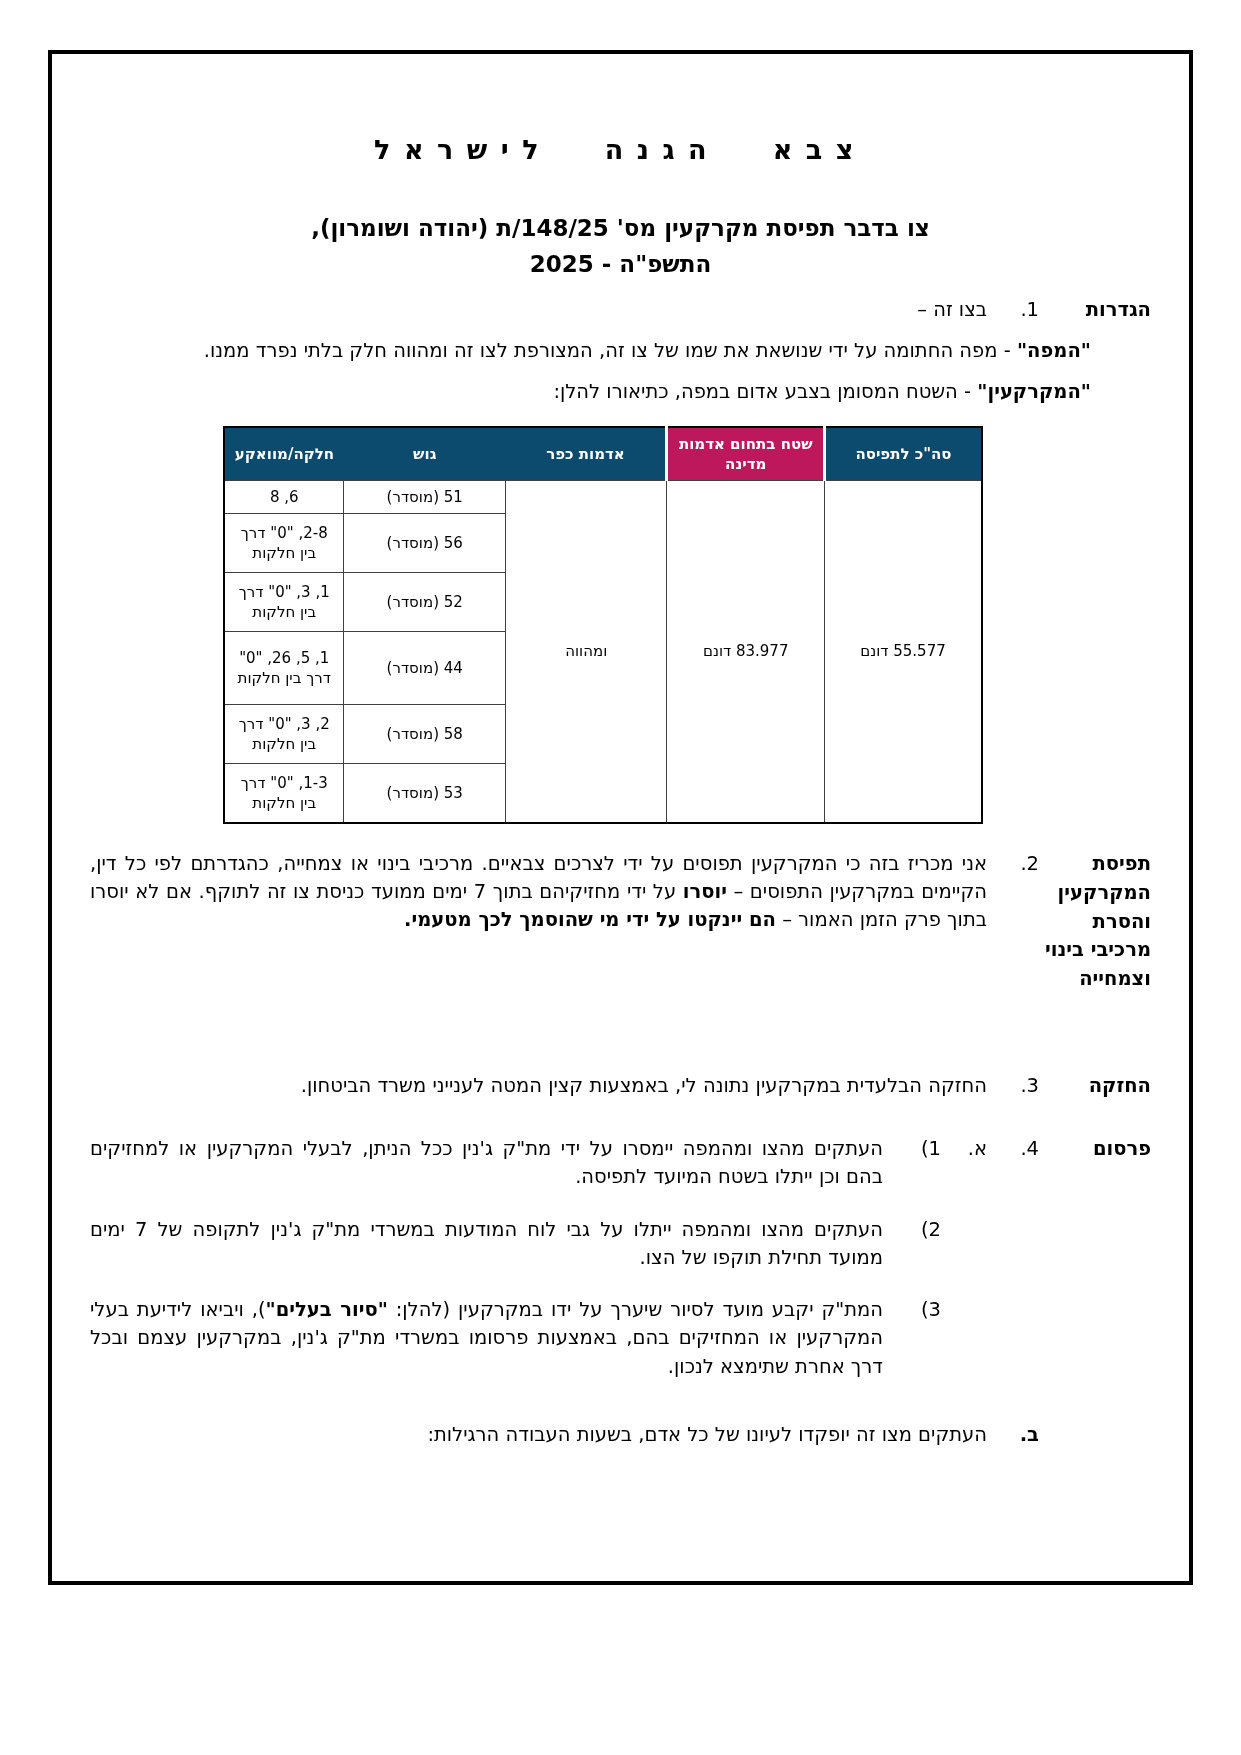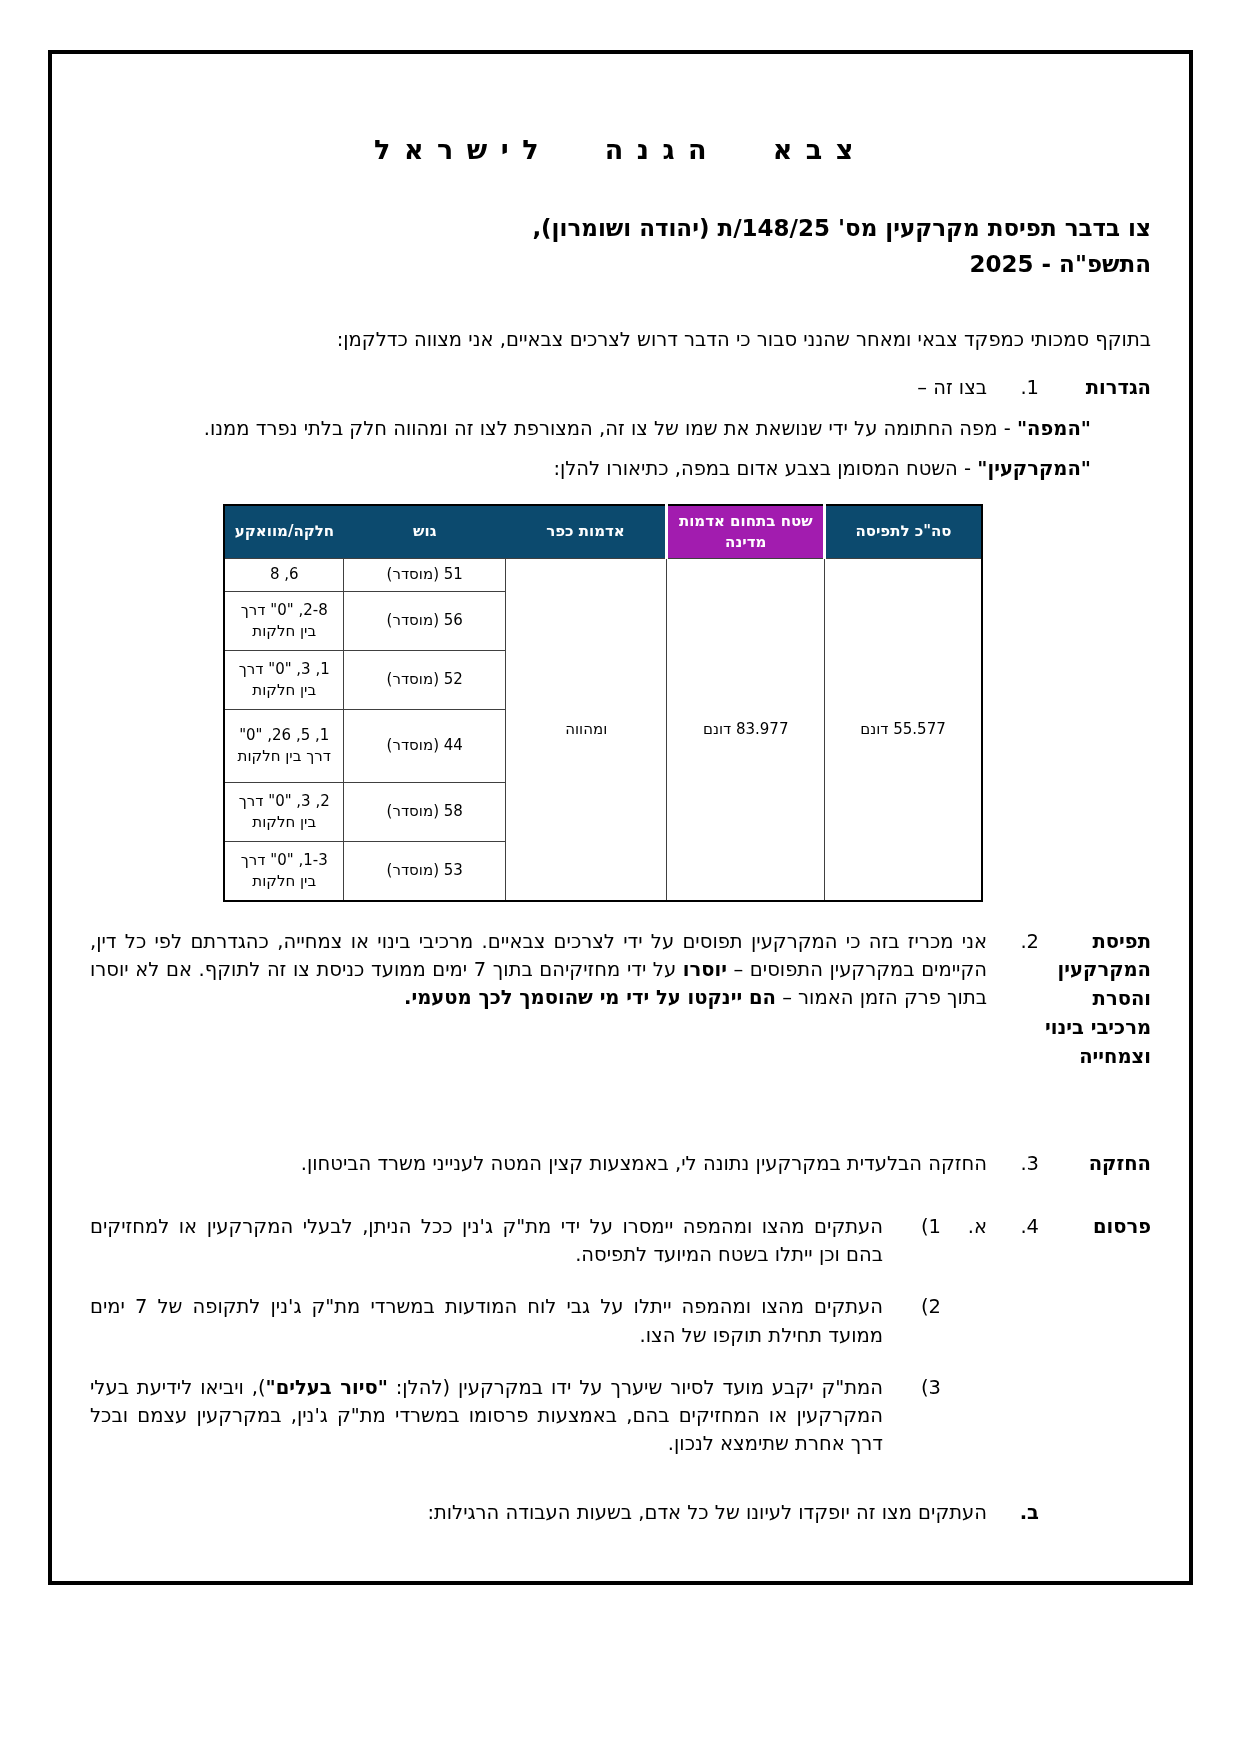--- a/index.html
+++ b/index.html
@@ -2,33 +2,33 @@
 <html lang="he"><head>
 <meta charset="utf-8">
 <style>
   html,body{margin:0;padding:0;background:#fff;}
   .page{position:relative;width:1241px;height:1635px;background:#fff;overflow:hidden;
         font-family:"DejaVu Sans",sans-serif;color:#000;}
   .frame{position:absolute;top:50px;left:48px;right:48px;bottom:50px;border:4px solid #000;}
   .content{position:absolute;top:54px;left:52px;right:52px;bottom:54px;direction:rtl;
            padding:76px 38px 0 38px;font-size:19.5px;line-height:1.45;}
   .army-title{text-align:center;font-weight:bold;font-size:27px;letter-spacing:0.5em;word-spacing:1.1em;}
-  .order-title{margin-top:42px;text-align:right;font-weight:bold;font-size:23px;line-height:1.55;}
+  .order-title{margin-top:42px;text-align:center;font-weight:bold;font-size:23px;line-height:1.55;}
   .intro{margin-top:44px;text-align:justify;}
   .sec{display:flex;margin-top:14px;}
   .sec-h{width:112px;flex-shrink:0;font-weight:bold;line-height:1.48;}
   .sec-n{width:52px;flex-shrink:0;}
   .sec-b{flex:1;text-align:justify;}
   .def{margin:12px 60px 0 50px;text-align:justify;}
   .def .term{font-weight:bold;}
   .b{font-weight:bold;}
   table.seize{direction:rtl;border-collapse:collapse;width:760px;margin:20px 168px 0 0;
               font-size:15px;line-height:1.35;text-align:center;border:2px solid #000;}
   table.seize th{background:#0c4a6e;color:#fff;font-weight:bold;padding:4px 6px;height:44px;border:none;}
-  table.seize th.blue{background:#a21caf;border-right:3px solid #fff;border-left:3px solid #fff;}
+  table.seize th.blue{background:#be185d;border-right:3px solid #fff;border-left:3px solid #fff;}
   table.seize td{border:1px solid #404040;padding:3px 6px;vertical-align:middle;}
   tr.r1 td{height:26px;margin-top:8px;} tr.r2 td,tr.r3 td,tr.r5 td,tr.r6 td{height:52px;} tr.r4 td{height:66px;}
   .sec2{margin-top:26px;}
   .sec3{margin-top:78px;}
   .sec4{margin-top:34px;}
   .sub{display:flex;}
   .sub + .sub{margin-top:24px;}
   .sub-l{width:46px;flex-shrink:0;}
   .sub-n{width:58px;flex-shrink:0;}
   .sub-t{flex:1;text-align:justify;}
@@ -41,21 +41,20 @@
   <div class="frame"></div>
   <div class="content">
 
     <div class="army-title">צבא הגנה לישראל</div>
 
     <div class="order-title">
       <div>צו בדבר תפיסת מקרקעין מס' 148/25/ת (יהודה ושומרון),</div>
       <div>התשפ"ה - 2025</div>
     </div>
 
-    <p class="intro">בתוקף סמכותי כמפקד צבאי ומאחר שהנני סבור כי הדבר דרוש לצרכים צבאיים, אני מצווה כדלקמן:</p>
 
     <div class="sec">
       <div class="sec-h">הגדרות</div>
       <div class="sec-n">1.</div>
       <div class="sec-b">בצו זה –</div>
     </div>
 
     <p class="def"><span class="term">"המפה"</span><span> - מפה החתומה על ידי שנושאת את שמו של צו זה, המצורפת לצו זה ומהווה חלק בלתי נפרד ממנו.</span></p>
 
     <p class="def"><span class="term">"המקרקעין"</span><span> -  השטח המסומן בצבע אדום במפה, כתיאורו להלן:</span></p>

